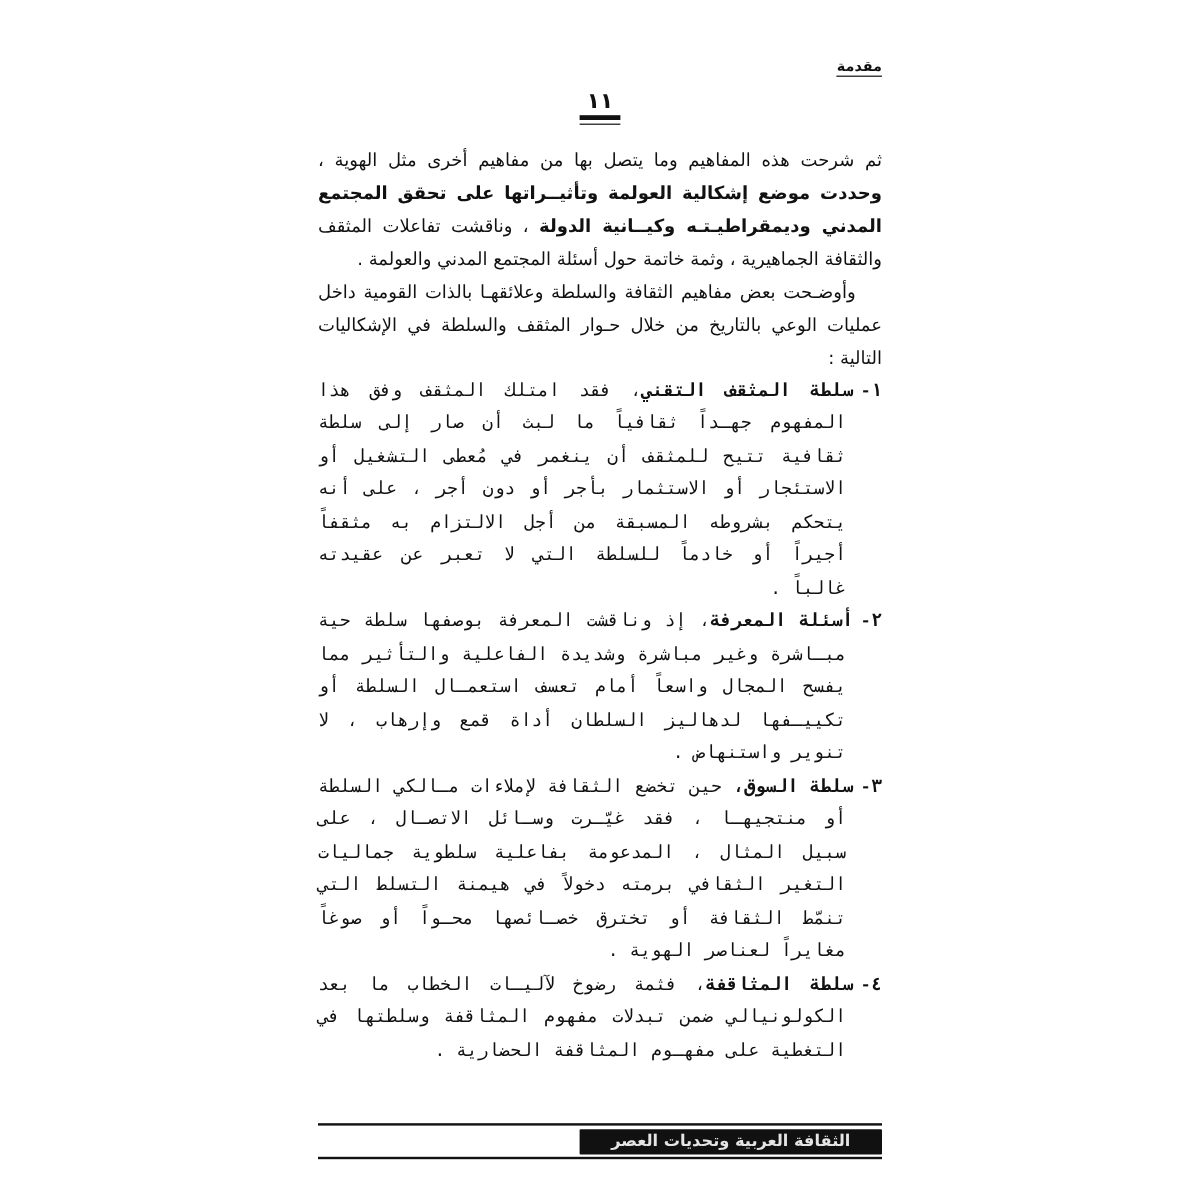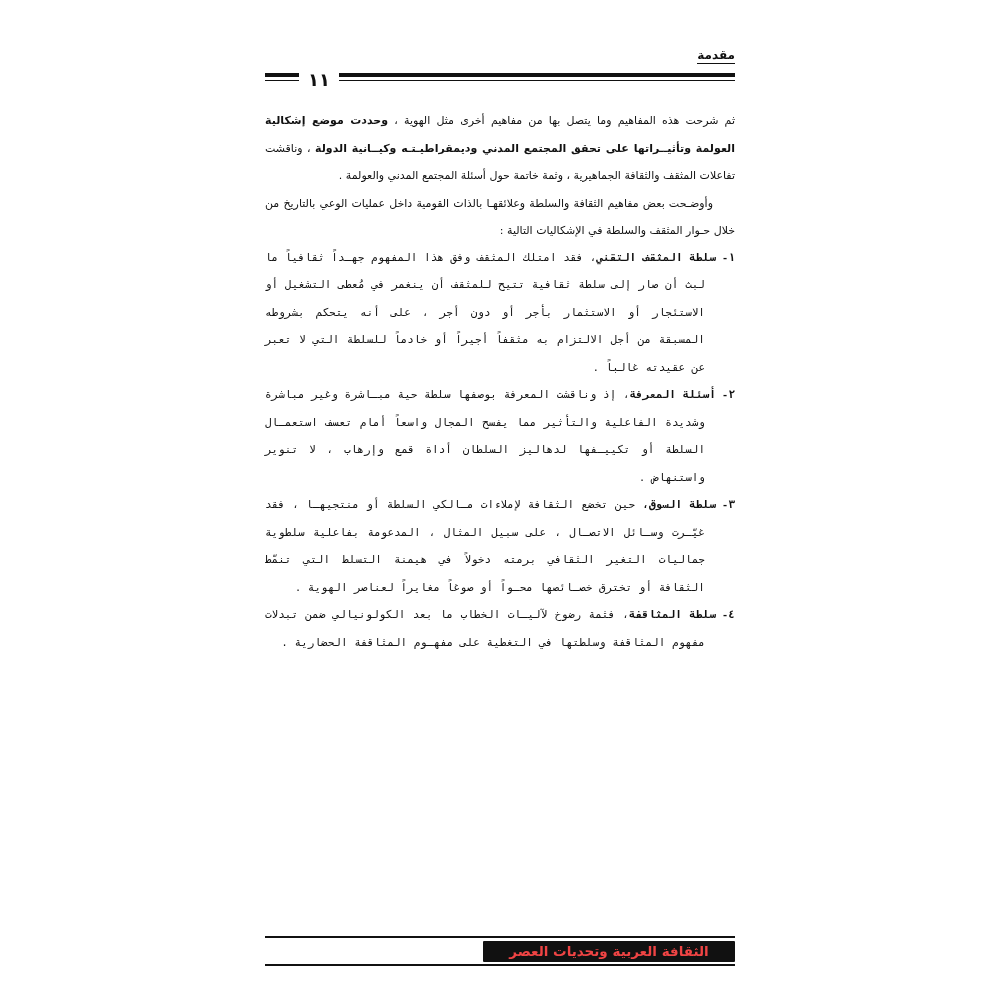--- a/index.html
+++ b/index.html
@@ -27,40 +27,41 @@
     display: inline-block;
     font-size: 12px;
     font-weight: bold;
     border-bottom: 1px solid #111;
     padding-bottom: 1px;
     margin-bottom: 9px;
   }
   .header-right { text-align: right; }
   .page-rule {
     display: flex;
-    align-items: flex-start;
+    align-items: center;
+    flex-direction: column;
   }
   .rule-seg {
     border-top: 4px solid #111;
     border-bottom: 1.5px solid #111;
     height: 3px;
   }
   .rule-seg.long { flex: 1; }
   .rule-seg.short { width: 34px; }
   .page-num {
     font-size: 18px;
     font-weight: bold;
     padding: 0 9px;
     line-height: 1;
     transform: translateY(-2px);
   }
   
   .body-text {
     margin-top: 16px;
-    font-size: 11px;
+    font-size: 15px;
     line-height: 27.5px;
     text-align: justify;
   }
   .para { margin: 0; }
   .para.indent { text-indent: 22px; }
   .bold-seg { font-weight: bold; }
   .list-item {
     padding-right: 30px;
     text-indent: -30px;
     margin: 0;
@@ -82,21 +83,21 @@
   .footer-rule {
     border-top: 2px solid #111;
     height: 0;
   }
   .footer-bar-row {
     display: flex;
     padding: 2.5px 0;
   }
   .footer-bar {
     background: #111;
-    color: #ef4444;
+    color: #e5e5e5;
     font-size: 13.5px;
     font-weight: bold;
     width: 252px;
     height: 21px;
     line-height: 21px;
     text-align: center;
     border-radius: 1px;
   }
 </style>
 </head>

